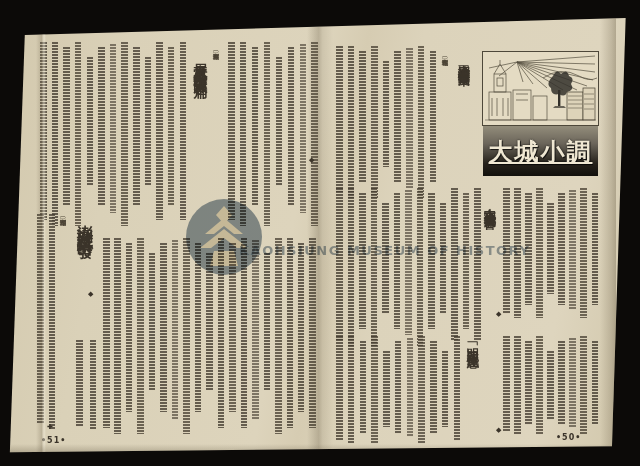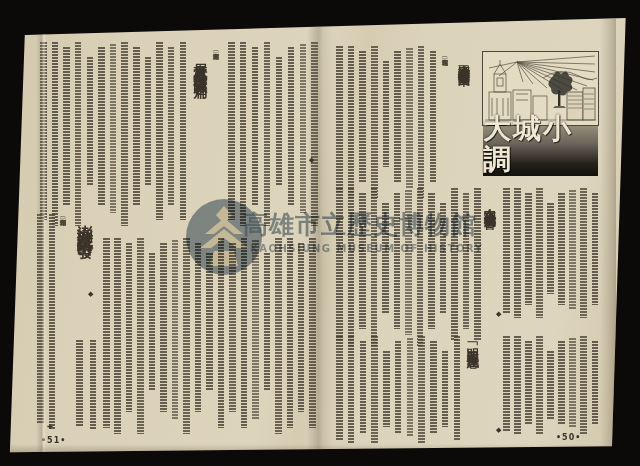--- a/index.html
+++ b/index.html
@@ -38,30 +38,30 @@
   .headline-xl{font-size:16px;letter-spacing:3px;}
   .dateline{font-size:6.5px;font-weight:normal;letter-spacing:0;color:#4a4234;}
   .marker{position:absolute;color:#3b342a;font-size:7px;}
   .pagenum{position:absolute;color:#3b342a;font-size:8px;letter-spacing:1px;font-weight:bold;}
   
   #illus{position:absolute;left:475px;top:34px;width:115px;height:73px;background:#e4dbc3;
          outline:1px solid #4e483a;}
   #banner{position:absolute;left:475px;top:108px;width:115px;height:50px;
           background:linear-gradient(180deg,#938d7b 0%,#6b655a 35%,#26221b 75%,#12100c 100%);
           display:flex;align-items:flex-end;justify-content:center;}
-  #banner-title{color:#efe7d2;font-size:28px;font-weight:bold;letter-spacing:2px;line-height:1.1;
-          padding-bottom:0;text-shadow:0 0 2px rgba(0,0,0,.8),1px 1px 0 rgba(0,0,0,.6);
-          filter:blur(.2px);}
+  #banner-title{color:#efe7d2;font-size:24px;font-weight:bold;letter-spacing:2px;line-height:1.1;
+          padding-bottom:11px;text-shadow:0 0 2px rgba(0,0,0,.8),1px 1px 0 rgba(0,0,0,.6);
+          filter:blur(.2px);text-decoration:underline;}
   
   #watermark{position:absolute;left:0;top:0;width:640px;height:466px;pointer-events:none;
              mix-blend-mode:multiply;}
   #wm-logo{position:absolute;left:185px;top:198px;}
   #wm-cn{position:absolute;left:243px;top:208px;width:210px;font-size:25px;font-weight:bold;
          letter-spacing:1px;color:rgba(74,96,120,.62);white-space:nowrap;}
-  #wm-en{position:absolute;left:250px;top:243px;font-size:10px;letter-spacing:1.5px;
+  #wm-en{position:absolute;left:239px;top:243px;font-size:13px;letter-spacing:1.5px;
          color:rgba(74,96,120,.55);font-weight:bold;white-space:nowrap;}
 </style>
 </head>
 <body>
 
 <div id="frame">
   <div id="paper">
 
     <div class="cols" style="left:220px;top:24px;width:90px;height:184px;">
         <div class="col"></div>
@@ -272,16 +272,15 @@
       <svg width="78" height="78" viewBox="0 0 78 78">
         <circle cx="39" cy="39" r="38" fill="rgba(74,96,120,0.60)"></circle>
         <g fill="#e9e2cf" opacity="0.95">
           <path d="M39,8 L47,17 L39,26 L31,17 Z"></path>
           <path d="M20,36 L39,20 L58,36 L49,36 L39,28 L29,36 Z"></path>
           <path d="M15,50 L39,31 L63,50 L52,50 L39,40 L26,50 Z"></path>
           <path d="M29,53 L49,53 L53,68 L25,68 Z"></path>
         </g>
       </svg>
     </div>
-    <div id="wm-cn">高雄市立歷史博物館</div>
     <div id="wm-en">KAOHSIUNG MUSEUM OF HISTORY</div>
   </div>
 </div>
 
 </body></html>

